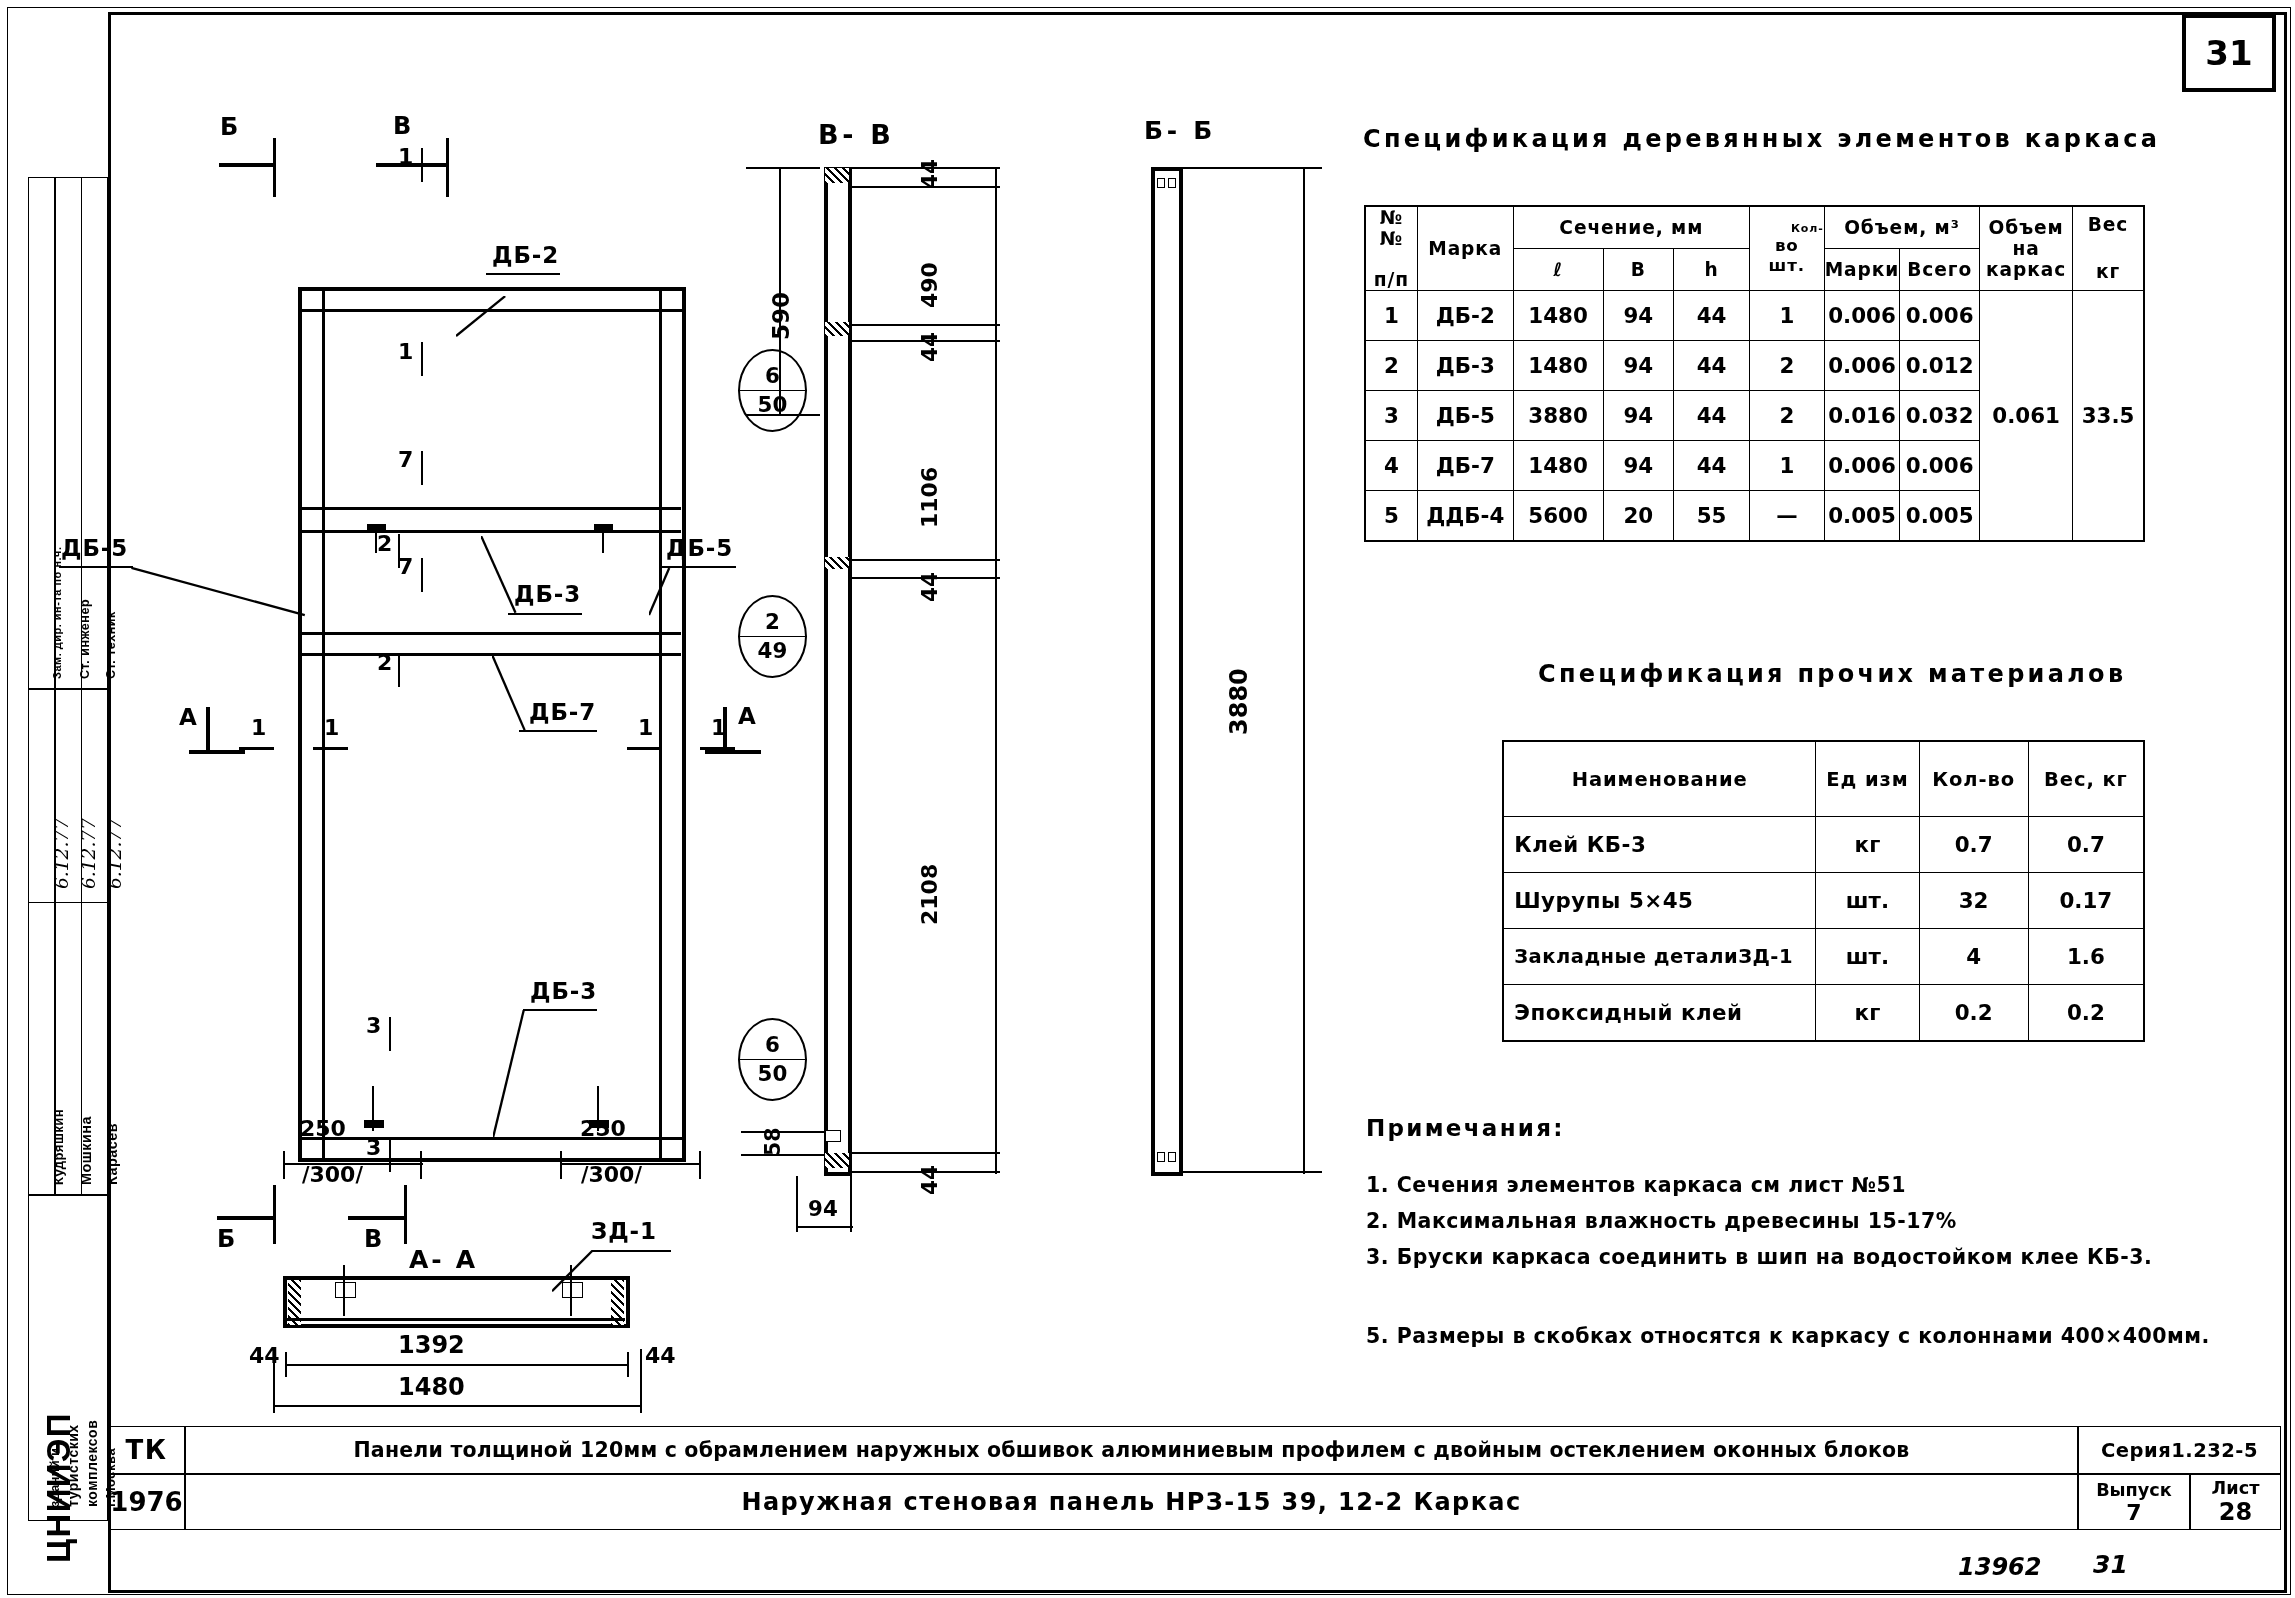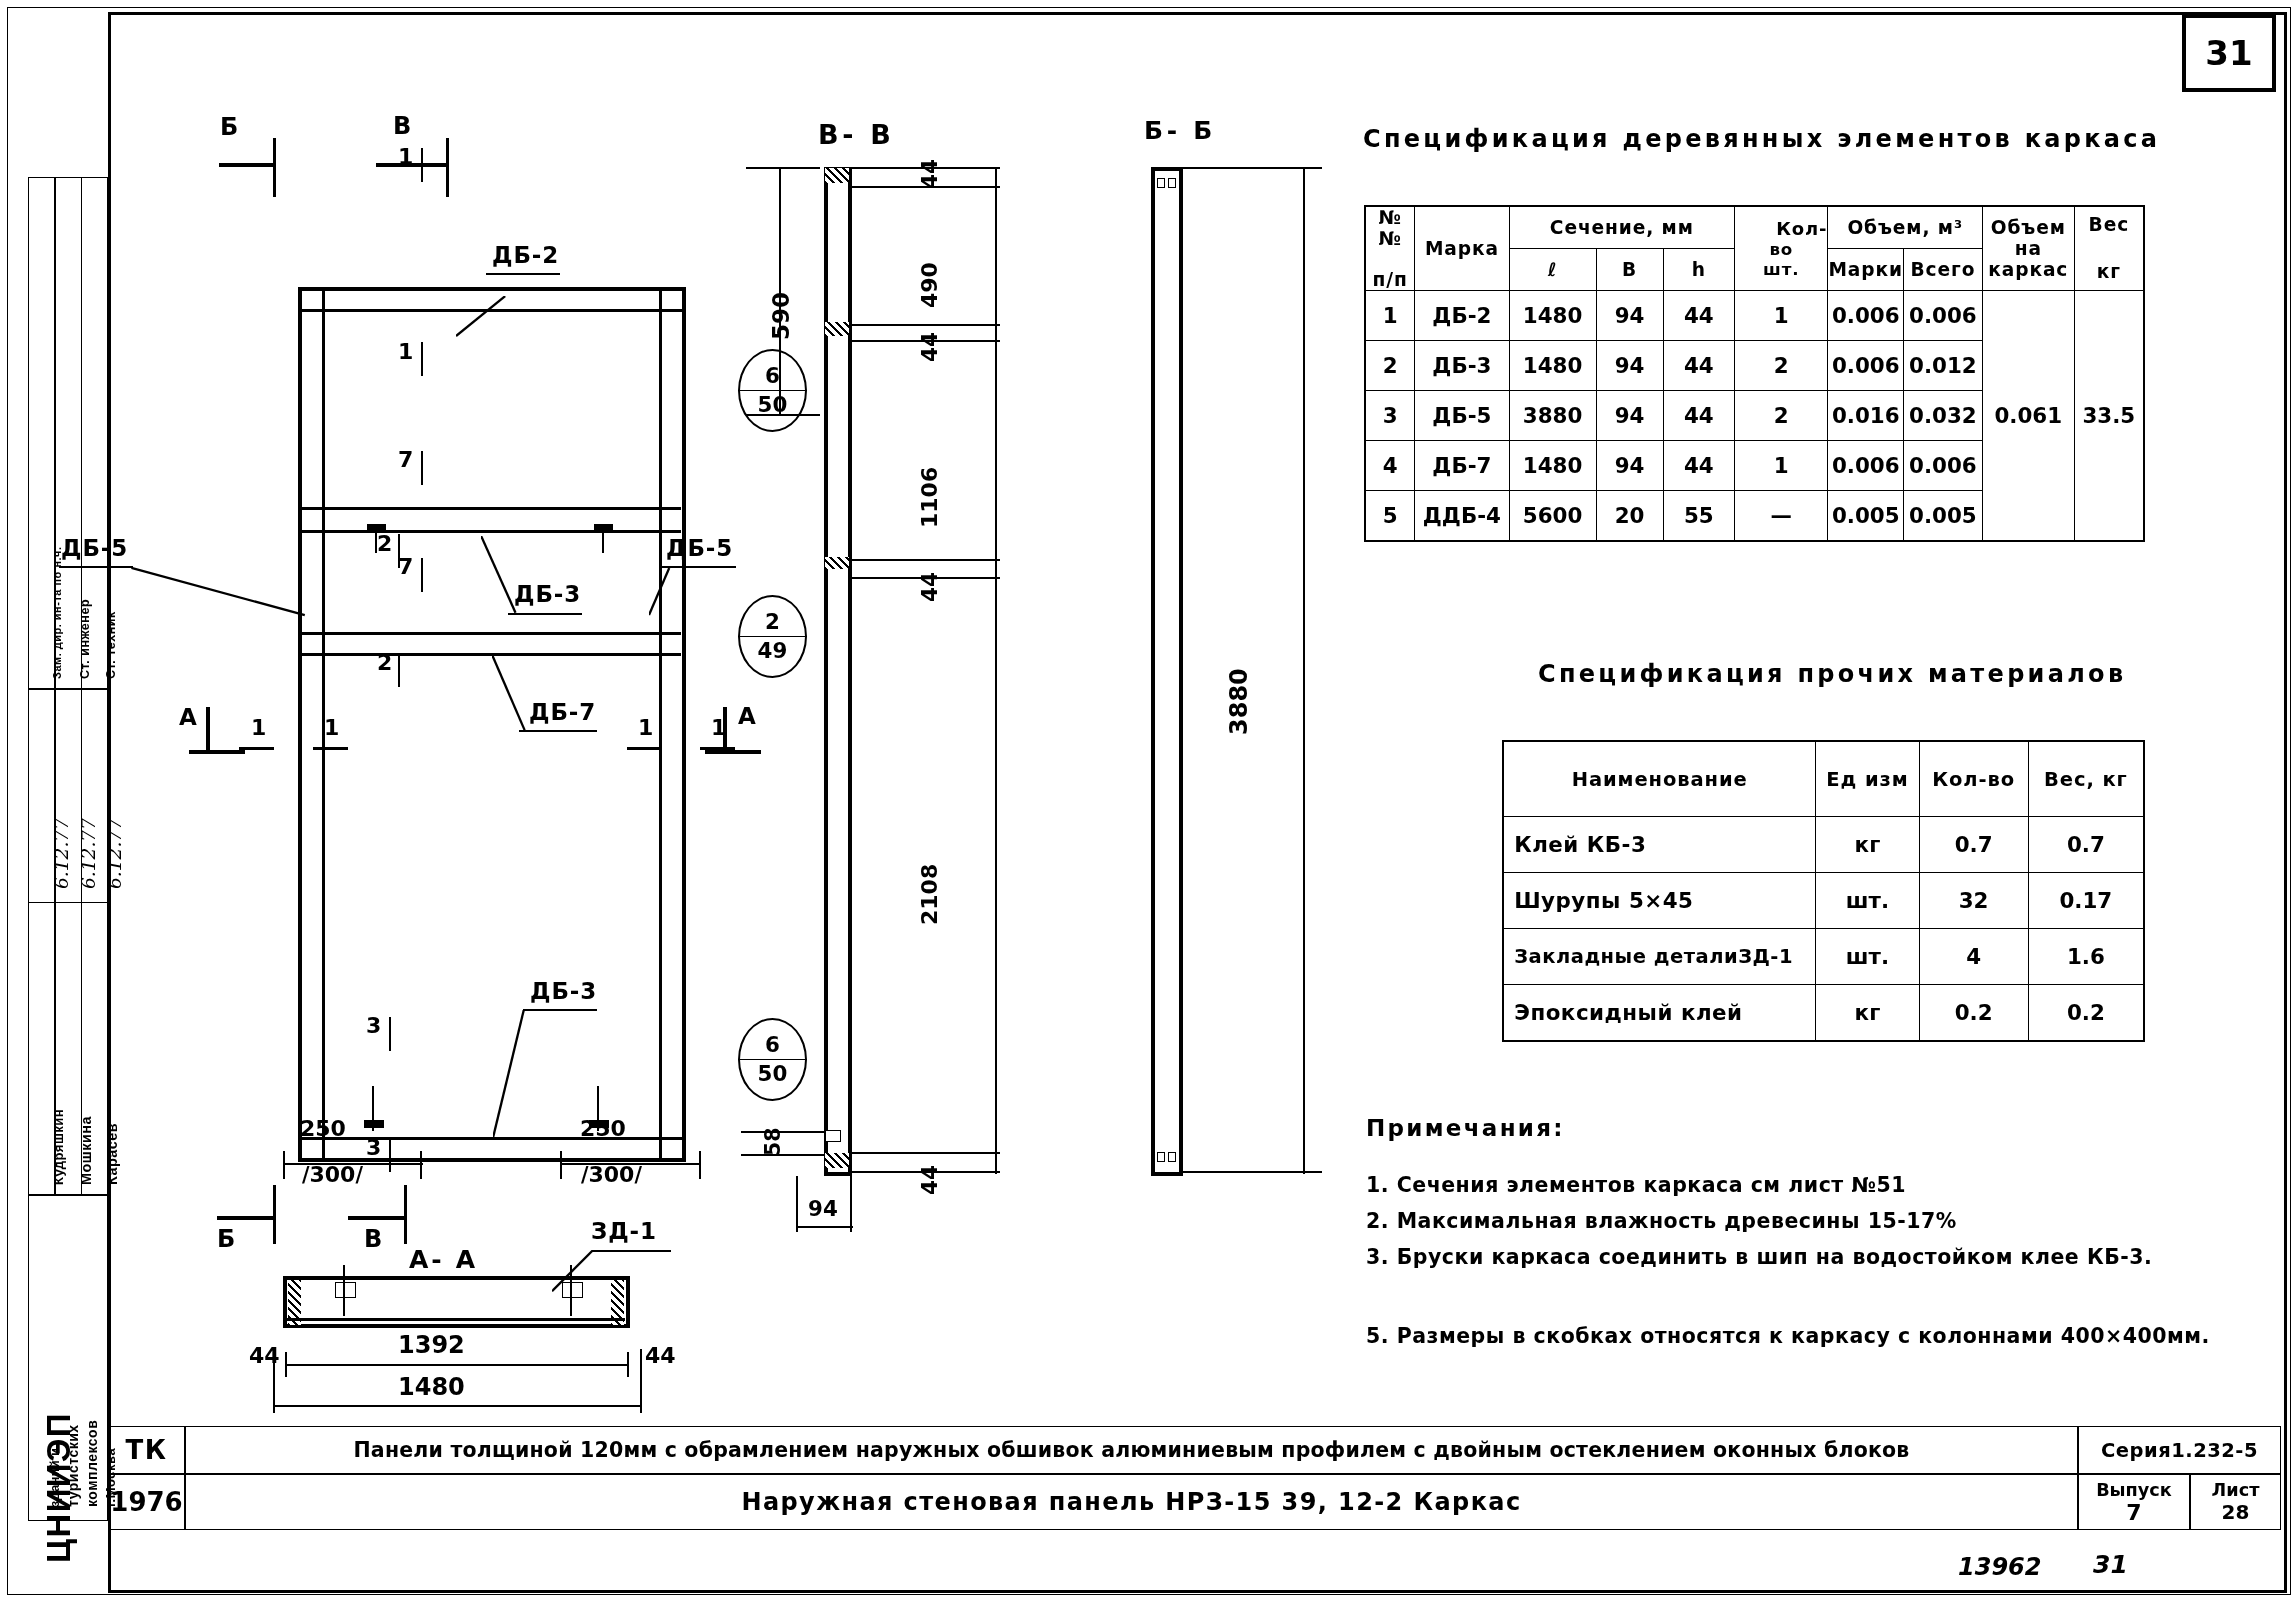--- a/index.html
+++ b/index.html
@@ -349,21 +349,21 @@
     <tbody>
         <tr>
       <th rowspan="2" style="width:51px;height:78px;">
         <div class="hd">№ №</div>
         <div style="height:19.5px;"></div>
         <div class="hd">п/п</div>
       </th>
       <th rowspan="2" style="width:95px;" class="hd">Марка</th>
       <th colspan="3" style="height:39px;" class="hd">Сечение, мм</th>
       <th rowspan="2" style="width:52px;">
-        <div class="hd" style="font-size:18px;margin-left:41px;">Кол-</div>
+        <div class="hd" style="font-size:11px;margin-left:41px;">Кол-</div>
         <div class="hd" style="font-size:16.7px;">во</div>
         <div class="hd" style="font-size:16.7px;">шт.</div>
       </th>
       <th colspan="2" class="hd">Объем, м³</th>
       <th rowspan="2" style="width:92px;">
         <div class="hd">Объем</div>
         <div class="hd">на</div>
         <div class="hd">каркас</div>
       </th>
       <th rowspan="2" style="width:70px;">
@@ -486,21 +486,21 @@
     <div class="tb" style="left:1970px;top:0;width:203px;height:48px;font-size:19.5px;letter-spacing:0.5px;">
       <span>Серия</span>
         <span>1.232-5</span>
     </div>
     <div class="tb" style="left:1970px;top:48px;width:112px;height:56px;flex-direction:column;font-size:17.7px;">
       <span>Выпуск</span>
       <span style="font-size:22px;">7</span>
     </div>
     <div class="tb" style="left:2082px;top:48px;width:91px;height:56px;flex-direction:column;font-size:17.7px;">
       <span>Лист</span>
-      <span style="font-size:20px;">28</span>
+      <span style="font-size:24px;">28</span>
     </div>
   </div>
 
   <div id="docnum">13962</div>
   <div id="docpg">31</div>
 
 </div>
 
 
 </body></html>

